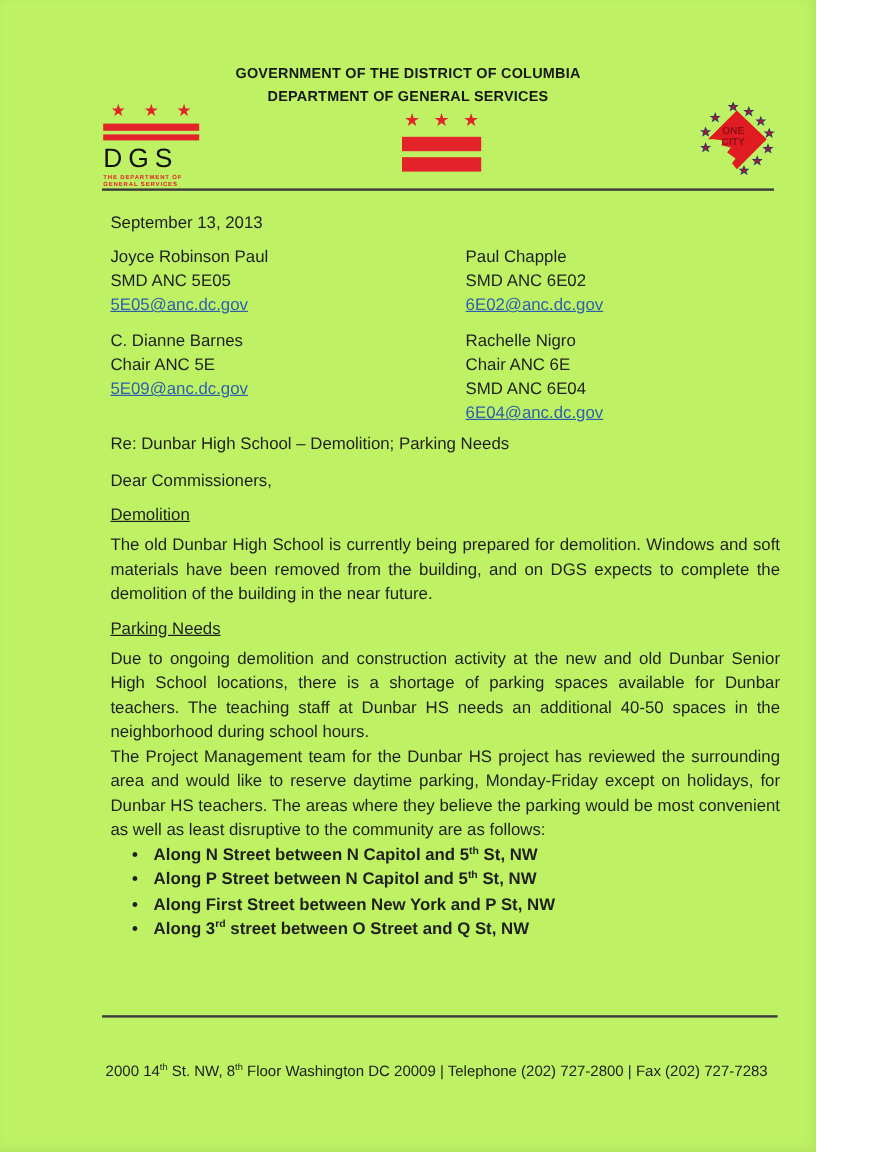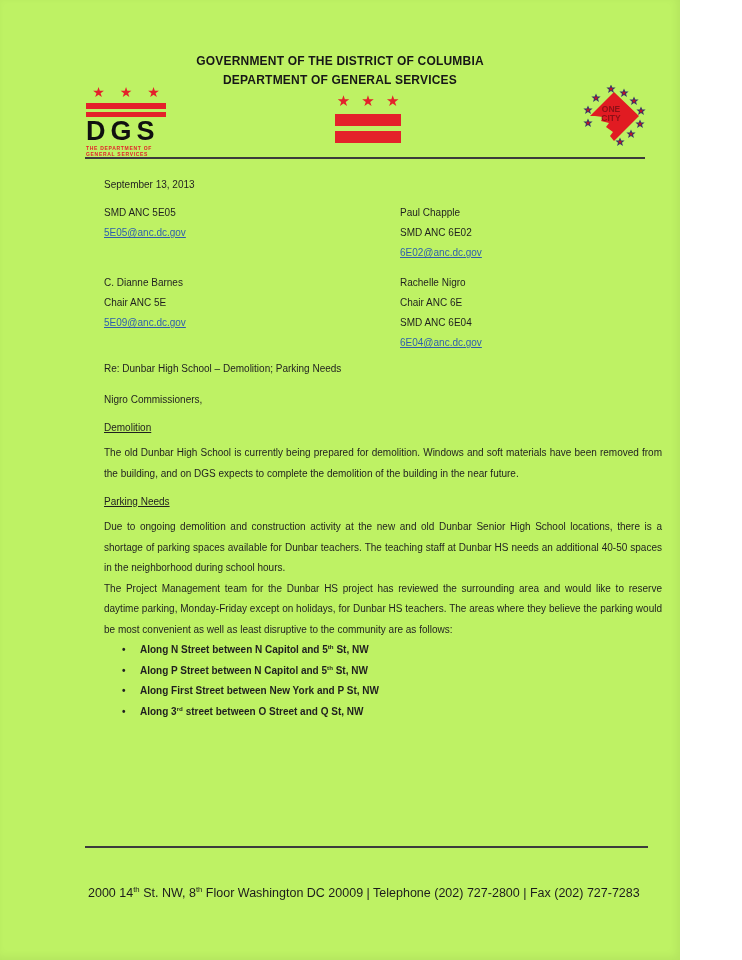--- a/index.html
+++ b/index.html
@@ -19,36 +19,36 @@
     position: absolute; top: 52px; left: 0; width: 100%;
     text-align: center; font-weight: bold; font-size: 12px; line-height: 19px;
     letter-spacing: 0.2px; color: #171717;
   }
 
   
   .dgs-logo { position: absolute; left: 86px; top: 85px; width: 80px; }
   .dgs-stars { color: #e4222a; font-size: 14px; line-height: 15px; text-align: center; word-spacing: 11px; }
   .dgs-bar { height: 6px; background: #e4222a; margin-top: 3px; }
   .dgs-bar.thin { height: 5px; }
-  .dgs-acronym { font-size: 27px; font-weight: 700; letter-spacing: 5px; line-height: 27px; color: #101010; margin-top: 1px; }
+  .dgs-acronym { font-size: 22px; font-weight: 400; letter-spacing: 5px; line-height: 27px; color: #101010; margin-top: 1px; }
   .dgs-tagline { font-size: 5px; font-weight: bold; color: #e4222a; letter-spacing: 0.7px; line-height: 6px; }
 
   
   .dc-flag { position: absolute; left: 335px; top: 93px; width: 66px; }
   .flag-stars { color: #e4222a; font-size: 15px; line-height: 16px; text-align: center; word-spacing: 7px; }
   .flag-bar { height: 12px; background: #e4222a; margin-top: 5px; }
 
   
   .one-city { position: absolute; left: 583px; top: 85px; }
   .one-city text { font-family: "Liberation Sans", sans-serif; font-weight: bold; font-size: 8.5px; fill: #8d1016; }
 
   .rule-top { position: absolute; top: 157px; left: 85px; width: 560px; height: 2px; background: #3c3c3c; }
 
   
-  .content { position: absolute; left: 104px; top: 176px; width: 558px; font-size: 10px; }
+  .content { position: absolute; left: 92px; top: 176px; width: 558px; font-size: 14px; }
   .date { line-height: 18px; }
   .addr-grid { margin-top: 9px; display: grid; grid-template-columns: 296px 1fr; row-gap: 10px; line-height: 20px; }
   .addr div { line-height: 20px; }
   .email { color: #2e5fae; text-decoration: underline; cursor: pointer; margin-top: 26px; }
   .subject { margin-top: 6px; line-height: 20px; }
   .salutation { margin-top: 11px; line-height: 20px; }
   .sec-heading { margin-top: 8px; line-height: 20px; text-decoration: underline; }
   .para { margin: 5px 0 0; line-height: 20.5px; text-align: justify; }
   .para.tight { margin-top: 0; }
   .streets { margin: 0; padding: 0 0 0 18px; list-style: none; font-weight: bold; }
@@ -109,20 +109,21 @@
     <text x="28" y="36" text-anchor="middle">CITY</text>
   </svg>
 
   <div class="rule-top"></div>
 
   <div class="content">
     <div class="date">September 13, 2013</div>
 
     <div class="addr-grid">
       <div class="addr">
+        <div>Joyce Robinson Paul</div>
         <div>SMD ANC 5E05</div>
         <div><a class="email">5E05@anc.dc.gov</a></div>
       </div>
       <div class="addr">
         <div>Paul Chapple</div>
         <div>SMD ANC 6E02</div>
         <div><a class="email">6E02@anc.dc.gov</a></div>
       </div>
       <div class="addr">
         <div>C. Dianne Barnes</div>
@@ -131,21 +132,21 @@
       </div>
       <div class="addr">
         <div>Rachelle Nigro</div>
         <div>Chair ANC 6E</div>
         <div>SMD ANC 6E04</div>
         <div><a class="email">6E04@anc.dc.gov</a></div>
       </div>
     </div>
 
     <div class="subject">Re: Dunbar High School – Demolition; Parking Needs</div>
-    <div class="salutation">Nigro Commissioners,</div>
+    <div class="salutation">Dear Commissioners,</div>
 
     <div class="sec-heading">Demolition</div>
     <p class="para">The old Dunbar High School is currently being prepared for demolition. Windows and soft materials have been removed from the building, and on DGS expects to complete the demolition of the building in the near future.</p>
 
     <div class="sec-heading">Parking Needs</div>
     <p class="para">Due to ongoing demolition and construction activity at the new and old Dunbar Senior High School locations, there is a shortage of parking spaces available for Dunbar teachers. The teaching staff at Dunbar HS needs an additional 40-50 spaces in the neighborhood during school hours.</p>
     <p class="para tight">The Project Management team for the Dunbar HS project has reviewed the surrounding area and would like to reserve daytime parking, Monday-Friday except on holidays, for Dunbar HS teachers. The areas where they believe the parking would be most convenient as well as least disruptive to the community are as follows:</p>
 
     <ul class="streets">
       <li>

